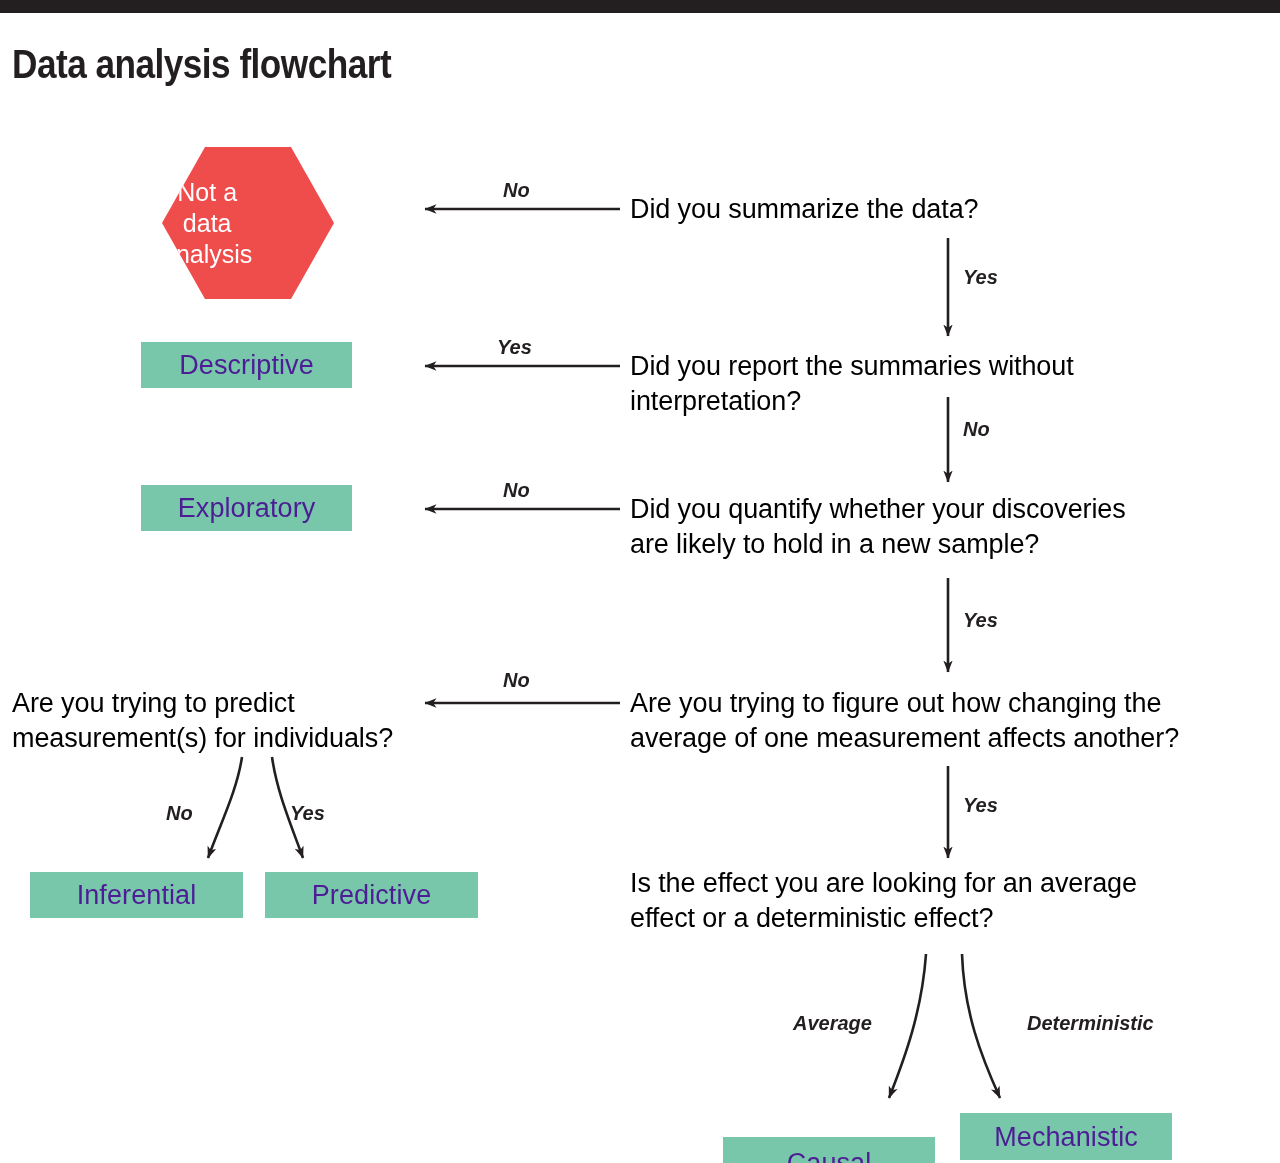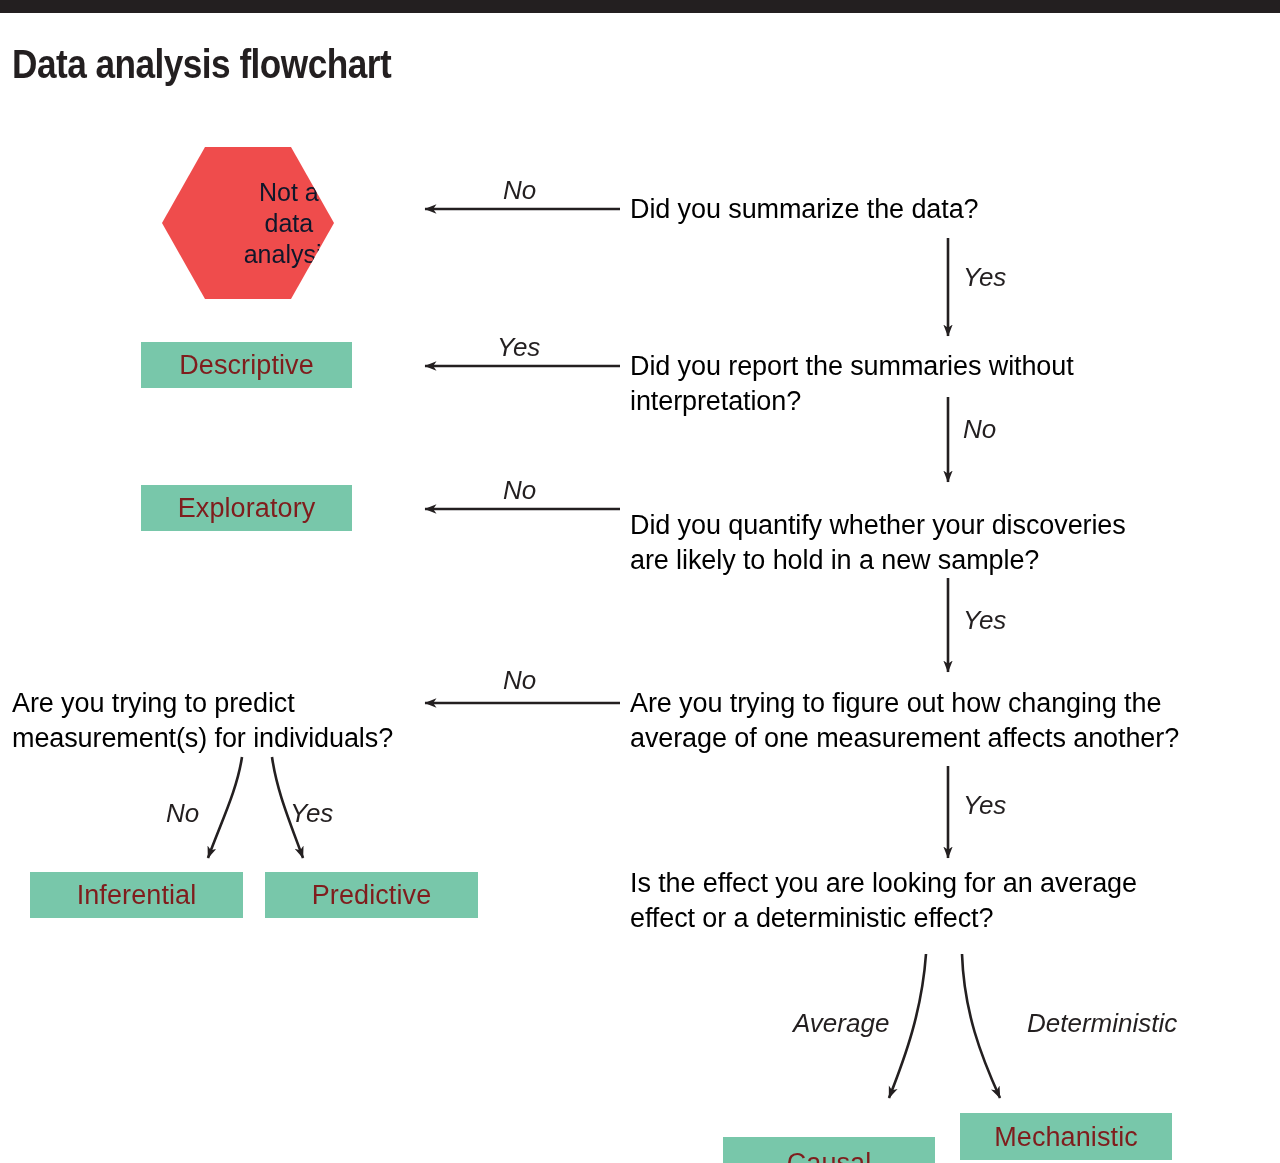--- a/index.html
+++ b/index.html
@@ -51,35 +51,35 @@
     height: 1163px;
     pointer-events: none;
   }
 
   
   .hex {
     position: absolute;
     background: #ef4c4c;
     -webkit-clip-path: polygon(25% 0%, 75% 0%, 100% 50%, 75% 100%, 25% 100%, 0% 50%);
     clip-path: polygon(25% 0%, 75% 0%, 100% 50%, 75% 100%, 25% 100%, 0% 50%);
-    color: #0f172a;
+    color: #ffffff;
     display: flex;
     align-items: center;
-    justify-content: flex-end;
+    justify-content: flex-start;
     text-align: center;
     font-size: 25px;
     line-height: 31px;
     font-weight: 400;
   }
   .hex span { display: block; }
 
   .gbox {
     position: absolute;
     background: #78c7aa;
-    color: #7f1d1d;
+    color: #4c1d95;
     display: flex;
     align-items: center;
     justify-content: center;
     font-size: 27px;
     line-height: 30px;
     font-weight: 400;
     letter-spacing: 0.1px;
   }
 
   
@@ -89,24 +89,24 @@
     font-size: 27px;
     line-height: 35px;
     font-weight: 400;
     letter-spacing: -0.1px;
   }
 
   
   .elabel {
     position: absolute;
     color: #231f20;
-    font-size: 26px;
+    font-size: 20px;
     line-height: 28px;
     font-style: italic;
-    font-weight: 400;
+    font-weight: 700;
     white-space: nowrap;
   }
 </style>
 </head>
 <body>
 
 <div id="page">
 
   <div class="topbar"></div>
 
@@ -181,21 +181,21 @@
 
   <div class="q" style="left:630px; top:192px; width:560px;">
     <div>Did you summarize the data?</div>
   </div>
 
   <div class="q" style="left:630px; top:349px; width:540px;">
     <div>Did you report the summaries without</div>
     <div>interpretation?</div>
   </div>
 
-  <div class="q" style="left:630px; top:492px; width:590px;margin-top:16px;">
+  <div class="q" style="left:630px; top:492px; width:590px;">
     <div>Did you quantify whether your discoveries</div>
     <div>are likely to hold in a new sample?</div>
   </div>
 
   <div class="q" style="left:12px; top:686px; width:470px;">
     <div>Are you trying to predict</div>
     <div>measurement(s) for individuals?</div>
   </div>
 
   <div class="q" style="left:630px; top:686px; width:620px;">

